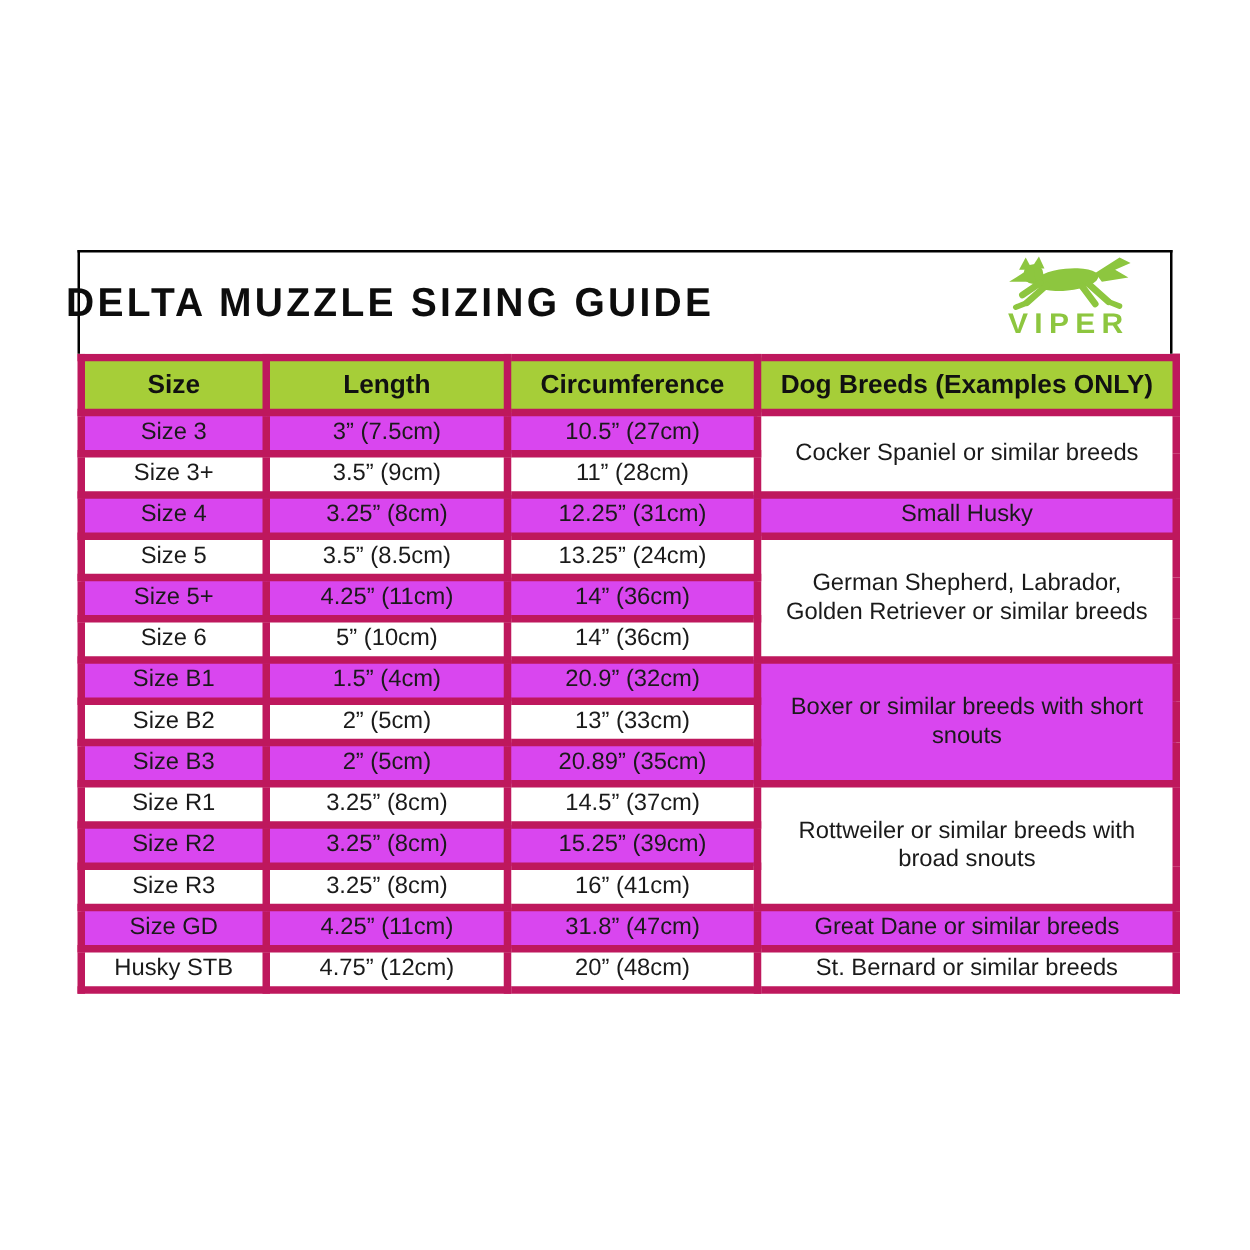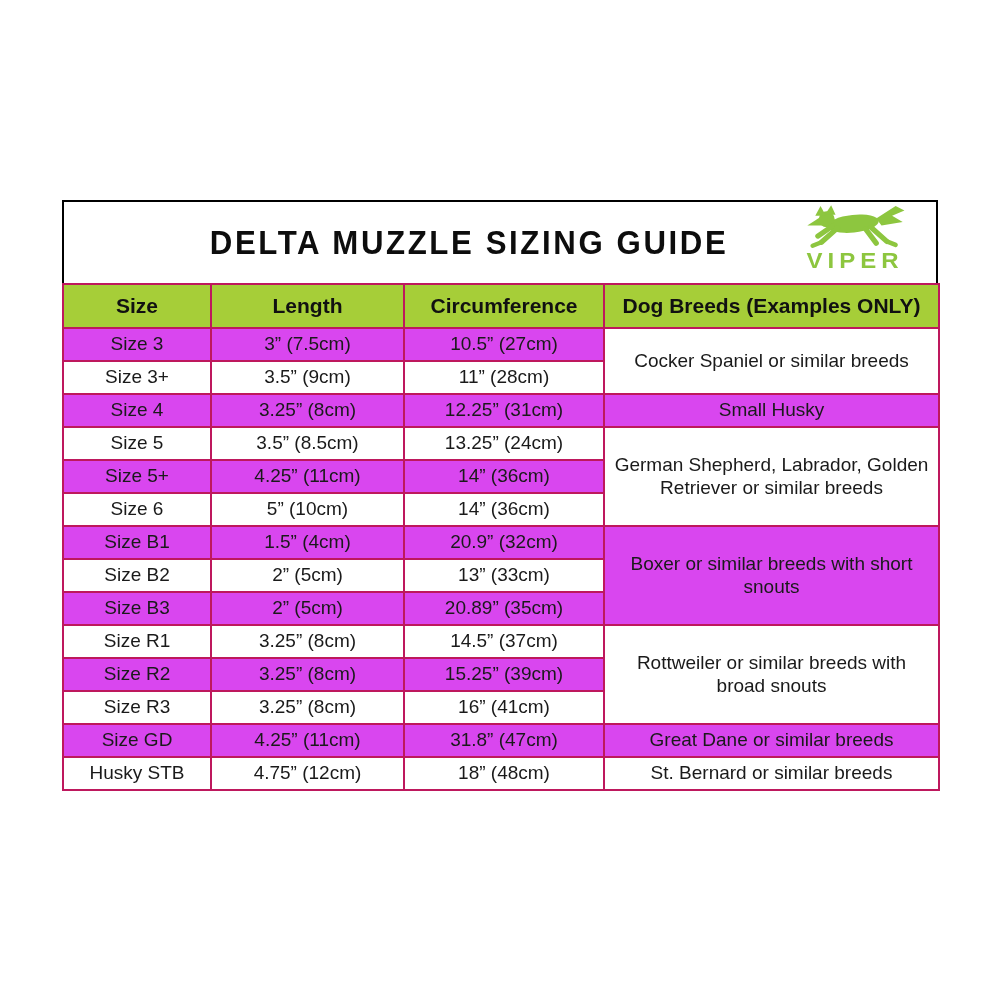--- a/index.html
+++ b/index.html
@@ -16,21 +16,21 @@
     width: 876px;
   }
   .title-bar {
     position: relative;
     height: 83px;
     background: #ffffff;
     border: 2px solid #000000;
     border-bottom: none;
     display: flex;
     align-items: center;
-    justify-content: center;
+    justify-content: flex-start;
   }
   .page-title {
     font-size: 30px;
     font-weight: 800;
     letter-spacing: 2.5px;
     color: #0d0d0d;
     transform: scale(1.04, 1.08);
     white-space: nowrap;
     padding-right: 60px;
   }
@@ -50,21 +50,21 @@
     margin-top: -6px;
     transform: scaleY(0.95);
   }
   table.size-table {
     width: 876px;
     border-collapse: collapse;
     table-layout: fixed;
   }
   table.size-table th,
   table.size-table td {
-    border: 2px solid #be185d;
+    border: 6px solid #be185d;
     text-align: center;
     vertical-align: middle;
     color: #1a1a1a;
   }
   table.size-table th {
     height: 44px;
     background: #A6CE38;
     font-size: 21px;
     font-weight: bold;
     color: #111111;
@@ -196,19 +196,19 @@
         </tr>
         <tr>
           <td class="shade-gray">Size GD</td>
           <td class="shade-gray">4.25” (11cm)</td>
           <td class="shade-gray">31.8” (47cm)</td>
           <td class="breed-cell shade-gray" rowspan="1">Great Dane or similar breeds</td>
         </tr>
         <tr>
           <td class="shade-white">Husky STB</td>
           <td class="shade-white">4.75” (12cm)</td>
-          <td class="shade-white">18” (48cm)</td>
+          <td class="shade-white">20” (48cm)</td>
           <td class="breed-cell shade-white" rowspan="1">St. Bernard or similar breeds</td>
         </tr>
       </tbody>
   </table>
 
 </div>
 
 </body></html>

